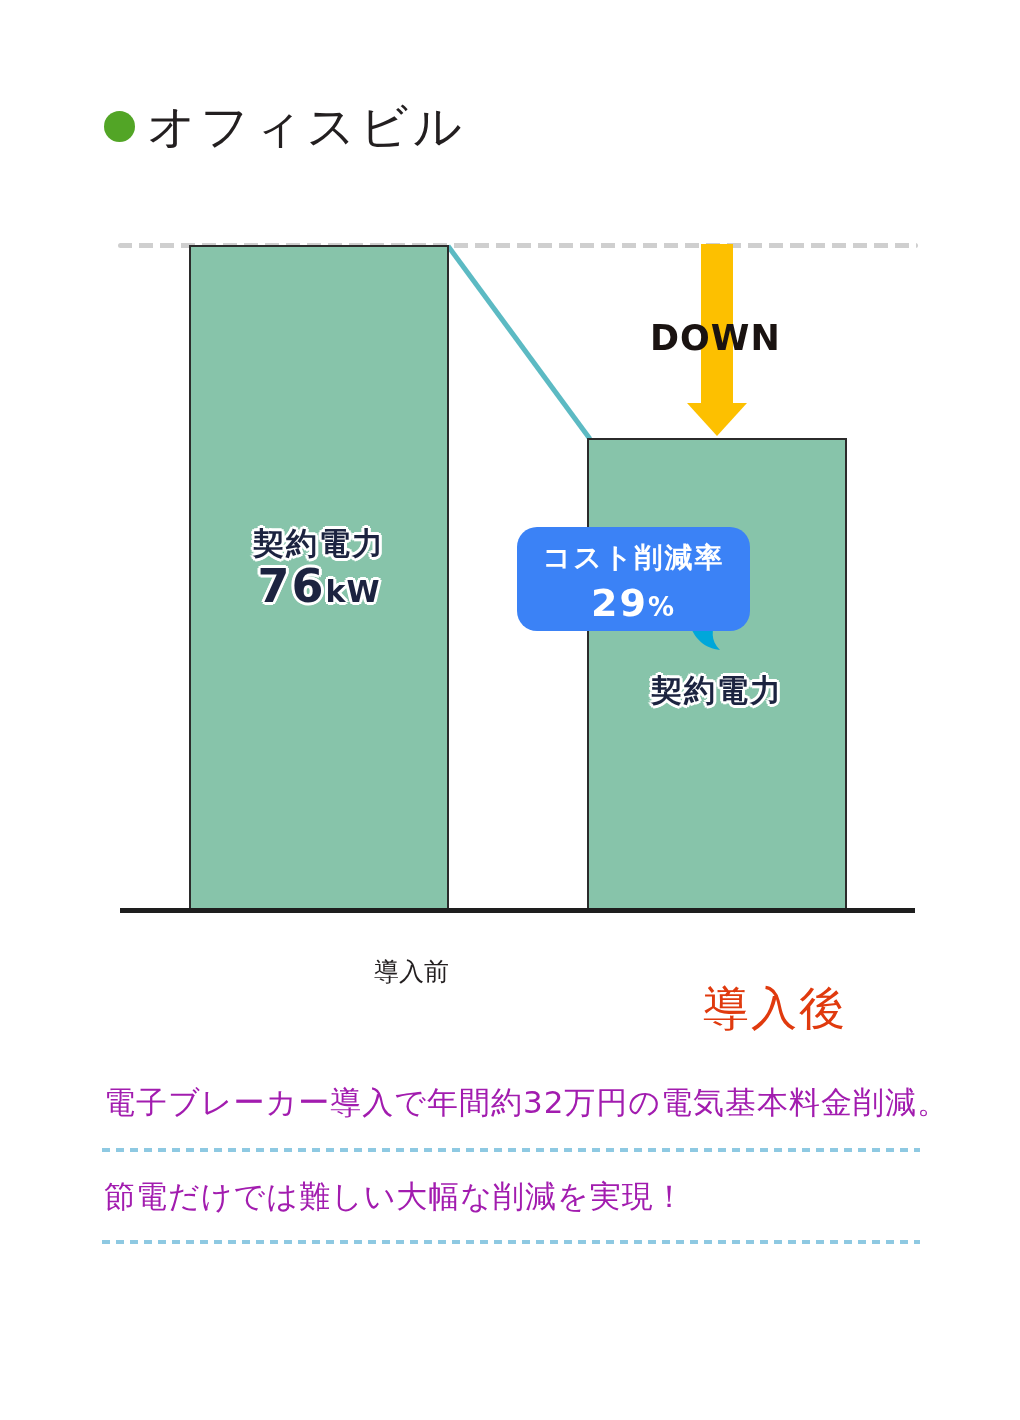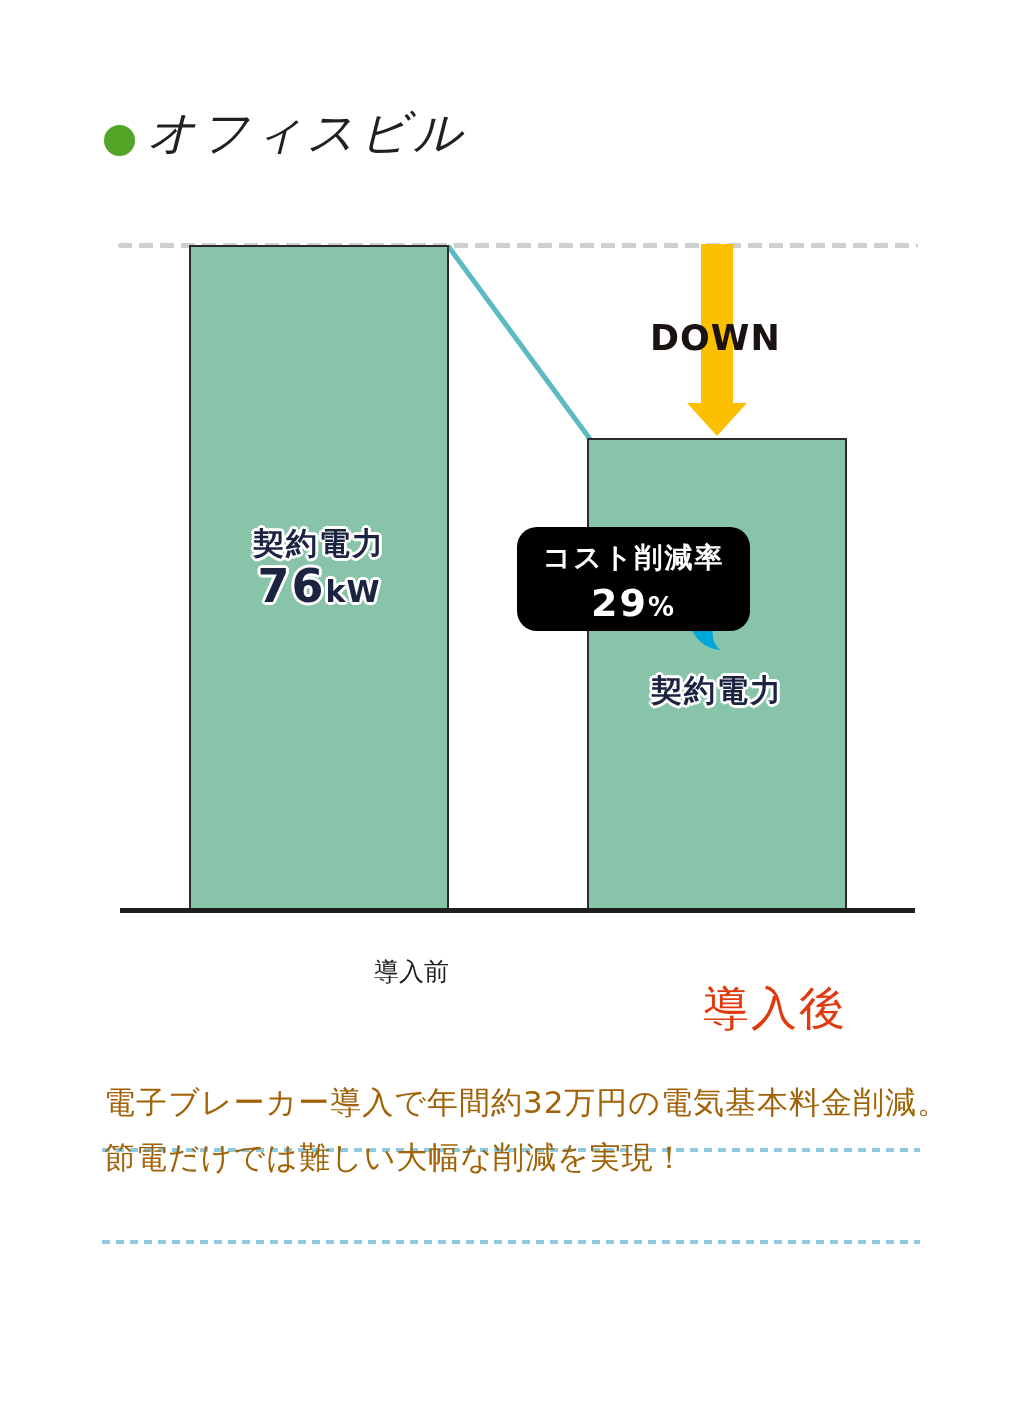--- a/index.html
+++ b/index.html
@@ -1,40 +1,40 @@
 <!DOCTYPE html>
 <html><head>
 <meta charset="utf-8">
 <style>
   html, body { margin: 0; padding: 0; background: #ffffff; }
   body { width: 1020px; height: 1420px; position: relative; overflow: hidden;
          font-family: "DejaVu Sans", "Liberation Sans", sans-serif; }
   .abs { position: absolute; }
-  .title-row { left: 104px; top: 96px; height: 60px; display: flex; align-items: flex-end; font-style: italic; }
+  .title-row { left: 104px; top: 96px; height: 60px; display: flex; align-items: center; }
   .title-dot { width: 31px; height: 31px; border-radius: 50%; margin-right: 12px; }
   .title-text { font-size: 48px; color: #231f20; letter-spacing: 4px; line-height: 1; }
   .ref-line { left: 118px; top: 243px; width: 800px; height: 5px;
               background: repeating-linear-gradient(90deg, #cfcfcf 0 14px, transparent 14px 21px);
               border-radius: 3px; }
   .bar { border: 2px solid #2b2b2b; border-bottom: none; box-sizing: border-box; }
   .baseline { left: 120px; top: 908px; width: 795px; height: 5px; background: #1e1e1e; }
   .bar-label { text-align: center; font-weight: bold; color: #1c2340; line-height: 1;
                text-shadow: -3px 0 #fff, 3px 0 #fff, 0 -3px #fff, 0 3px #fff,
                             -2px -2px #fff, 2px 2px #fff, -2px 2px #fff, 2px -2px #fff; }
   .bar-label .t1 { font-size: 31px; letter-spacing: 2px; display: block; }
   .bar-label .t2 { font-size: 46px; display: block; margin-top: 4px; letter-spacing: 2px; }
   .bar-label .unit { font-size: 30px; letter-spacing: 1px; }
   .down-text { left: 650px; top: 318px; font-size: 35px; font-weight: bold; color: #1a1311; letter-spacing: 1px; }
   .bubble { left: 517px; top: 527px; width: 233px; height: 104px; border-radius: 20px;
             color: #fff; text-align: center; font-weight: bold; }
   .bubble .b1 { display: block; font-size: 28px; margin-top: 12px; letter-spacing: 2px; }
   .bubble .b2 { display: block; font-size: 38px; margin-top: 4px; letter-spacing: 2px; }
   .bubble .b2 .pct { font-size: 26px; }
   .cat-label { font-weight: normal; text-align: right; }
-  .caption { left: 104px; font-size: 31px; color: #a16207; letter-spacing: 1px; white-space: nowrap; }
+  .caption { left: 104px; font-size: 31px; color: #a21caf; letter-spacing: 1px; white-space: nowrap; }
   .sep { left: 102px; width: 818px; height: 4px;
          background: repeating-linear-gradient(90deg, #8ec9e2 0 8px, transparent 8px 14px); }
 </style>
 </head>
 <body>
 
 <div class="abs title-row">
   <span class="title-dot" style="background:#52a526;"></span>
   <span class="title-text">オフィスビル</span>
 </div>
@@ -58,31 +58,31 @@
 
   <svg class="abs" style="left:680px;top:244px;" width="74" height="194">
     <rect x="21" y="0" width="32" height="160" fill="#fdc000"></rect>
     <polygon points="7,159 67,159 37,192" fill="#fdc000"></polygon>
   </svg>
   <div class="abs down-text">DOWN</div>
 
   <svg class="abs" style="left:680px;top:620px;" width="50" height="35">
     <path d="M8,0 L36,0 C32,10 30,20 40,30 C25,28 14,20 8,0 Z" fill="#00a7da"></path>
   </svg>
-  <div class="abs bubble" style="background:#000000;">
+  <div class="abs bubble" style="background:#3b82f6;">
     <span class="b1">コスト削減率</span>
     <span class="b2"><span>29</span><span class="pct">%</span></span>
   </div>
 
   <div class="abs bar-label" style="left:587px; top:675px; width:260px;">
     <span class="t1">契約電力</span>
   </div>
 
   <div class="abs baseline"></div>
 
   <div class="abs cat-label" style="left:189px; top:955px; width:260px; font-size:25px; color:#231f20;">導入前</div>
   <div class="abs cat-label" style="left:587px; top:934px; width:260px; font-size:46px; color:#e03a0e; letter-spacing:2px;margin-top:44px;">導入後</div>
 </div>
 
 <div class="abs caption" style="top:1082px;">電子ブレーカー導入で年間約32万円の電気基本料金削減。</div>
 <div class="abs sep" style="top:1148px;"></div>
-<div class="abs caption" style="top:1137px;font-family:Liberation Serif, serif;">節電だけでは難しい大幅な削減を実現！</div>
+<div class="abs caption" style="top:1176px;font-family:Liberation Serif, serif;">節電だけでは難しい大幅な削減を実現！</div>
 <div class="abs sep" style="top:1240px;"></div>
 
 </body></html>

